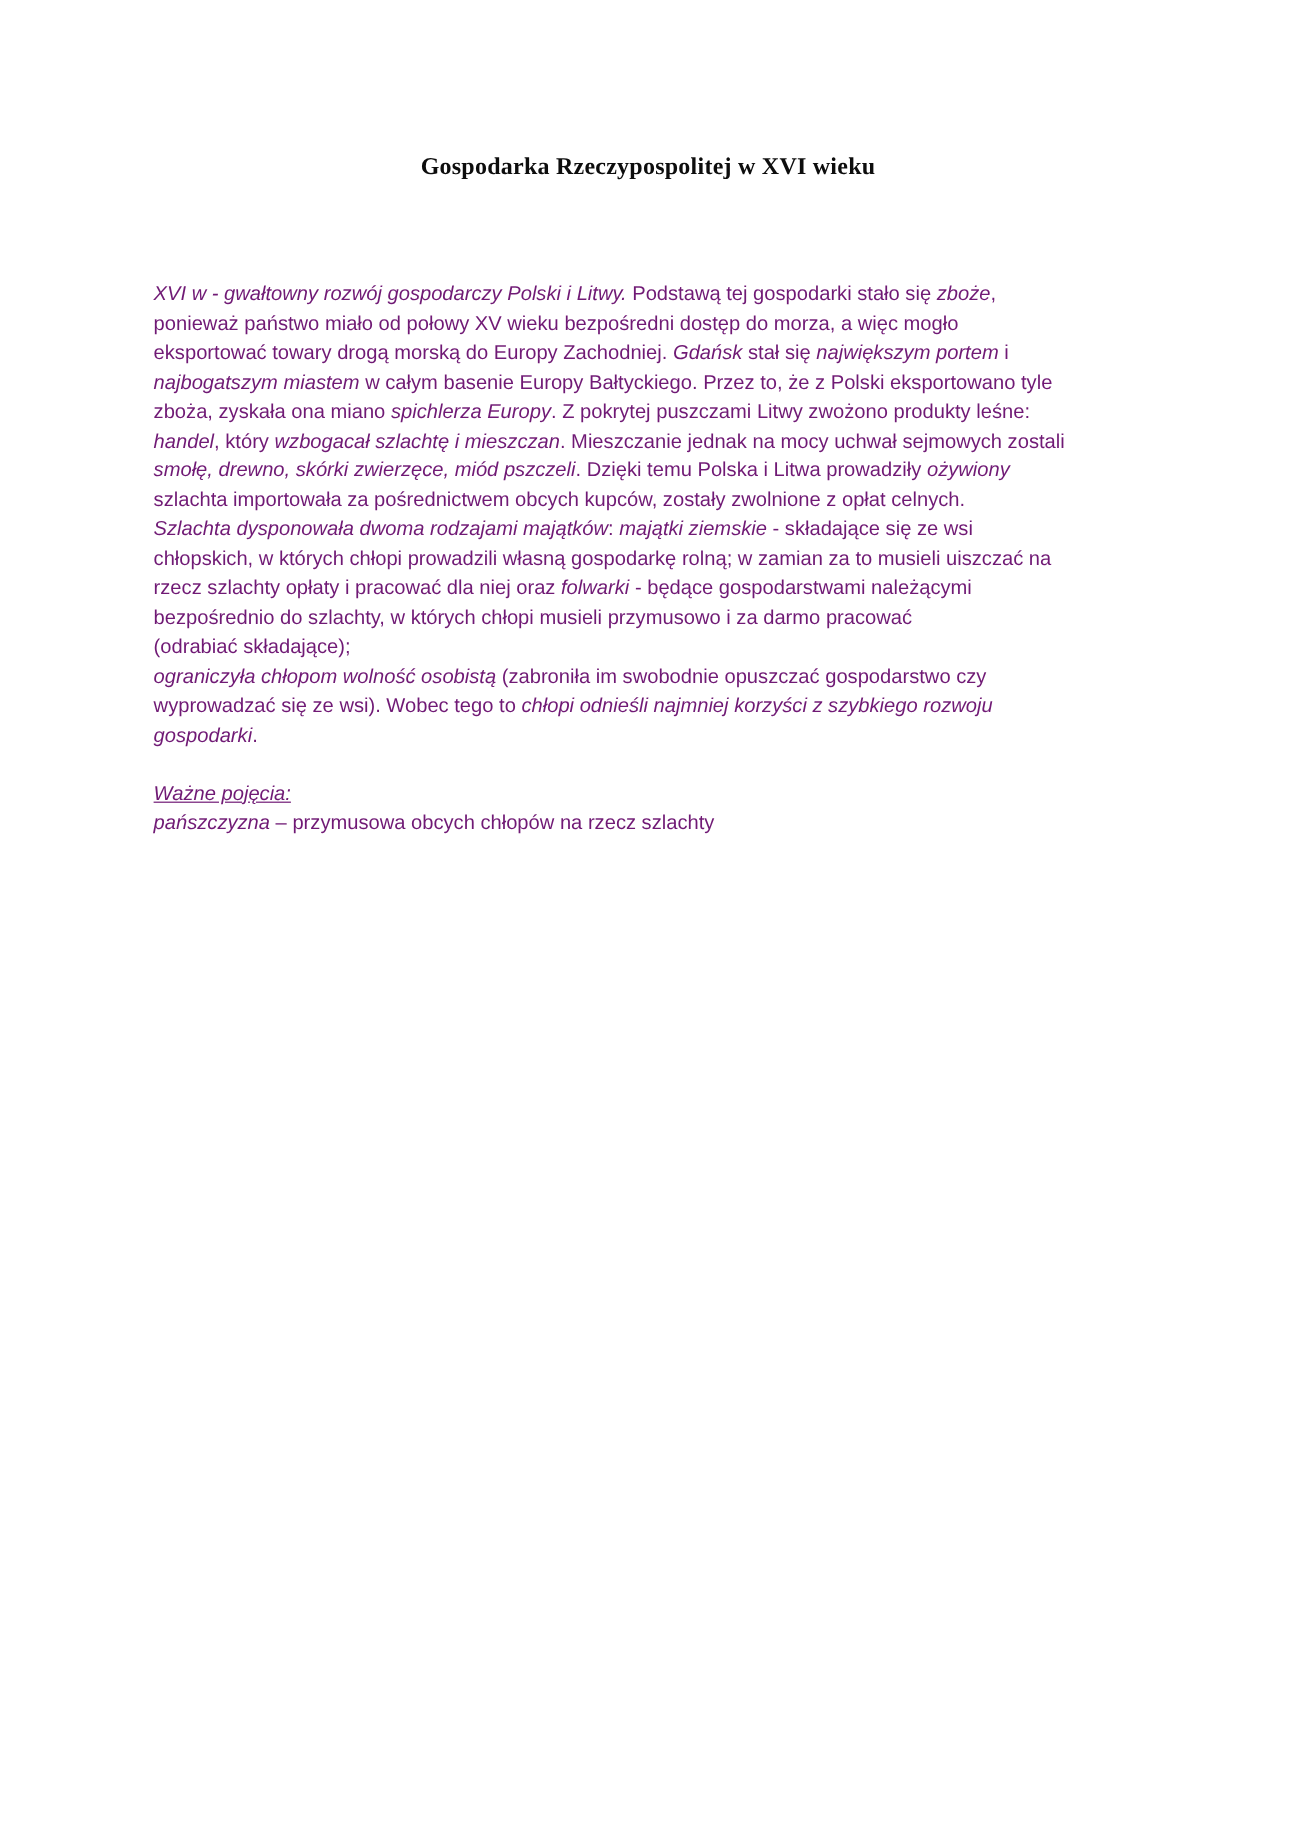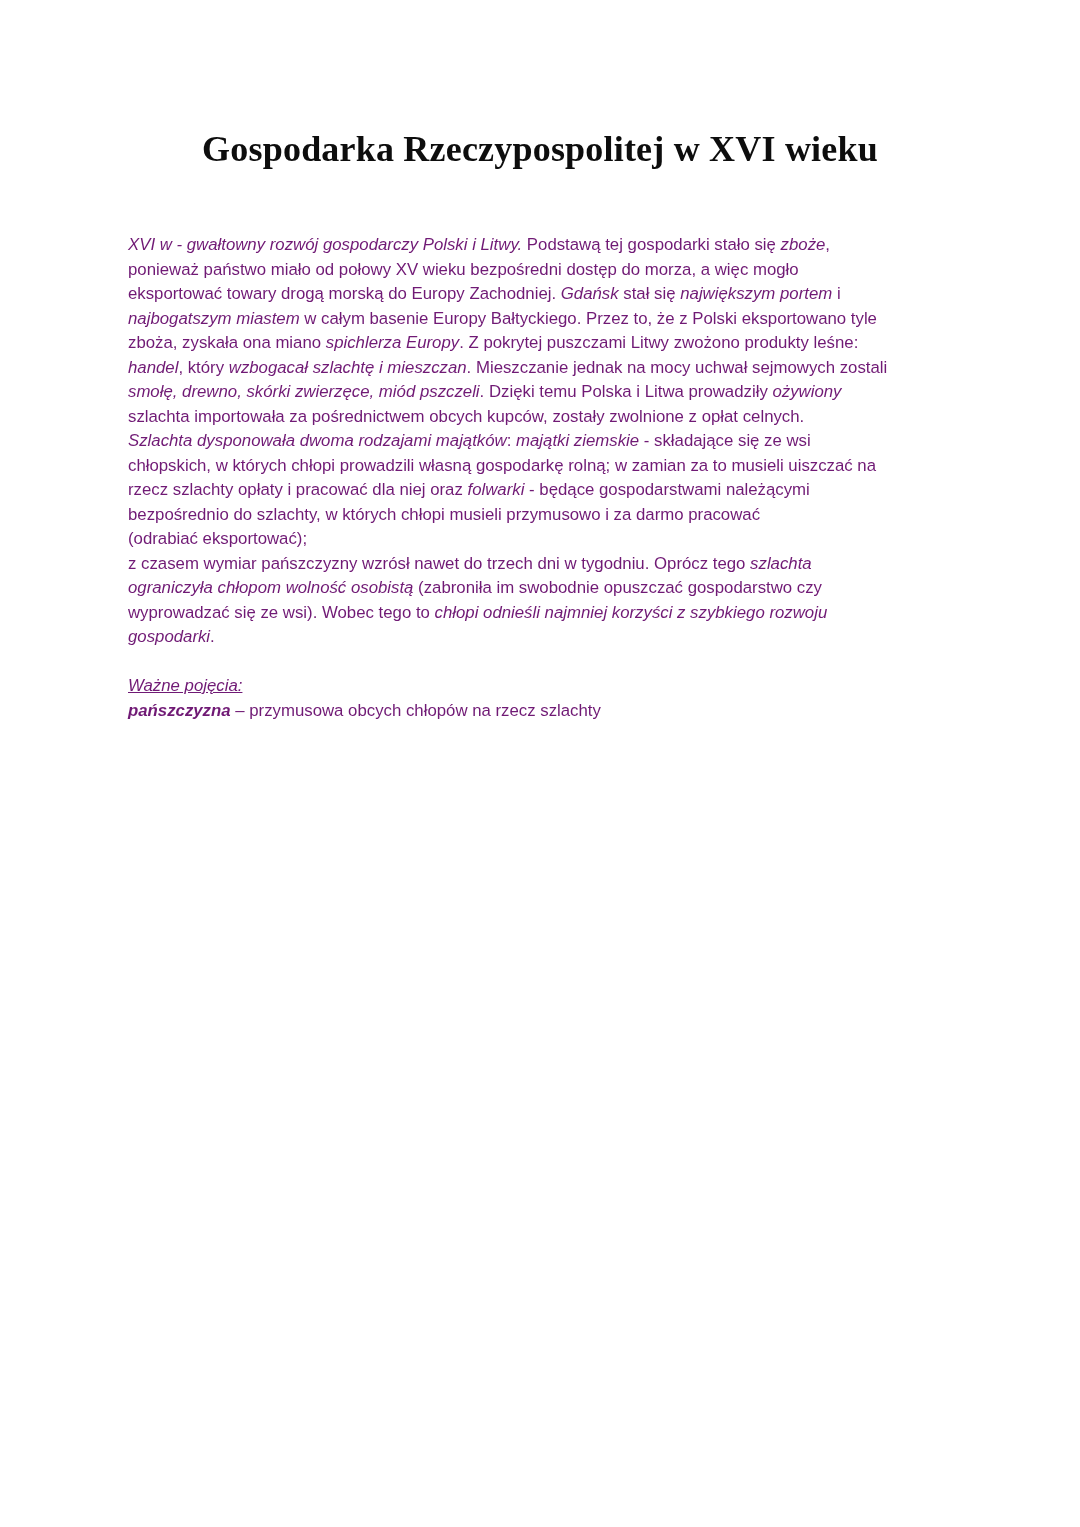--- a/index.html
+++ b/index.html
@@ -14,59 +14,58 @@
     overflow: hidden;
   }
   .doc-title {
     position: absolute;
     top: 128px;
     left: 0;
     width: 100%;
     text-align: center;
     font-family: "Liberation Serif", serif;
     font-weight: 700;
-    font-size: 36px;
+    font-size: 20px;
     letter-spacing: 0.2px;
     color: #0d0d0d;
   }
   .doc-body {
     position: absolute;
     left: 128px;
     top: 233px;
     width: 840px;
     font-size: 16.8px;
     line-height: 24.5px;
     color: #701a75;
   }
   .line { white-space: nowrap; height: 24.5px; }
   .line span.r  { font-style: normal; }
   .line span.i  { font-style: italic; }
-  .line span.bi { font-style: italic; font-weight: 700; }
+  .line span.bi { font-style: italic; font-weight: 400; }
   .line span.iu { font-style: italic; text-decoration: underline; }
 </style>
 </head>
 <body>
 
 <div class="page">
   <div class="doc-title">Gospodarka Rzeczypospolitej w XVI wieku</div>
   <div class="doc-body">
       <div class="line"><span class="i">XVI w - gwałtowny rozwój gospodarczy Polski i Litwy.</span><span class="r"> Podstawą tej gospodarki stało się </span><span class="i">zboże</span><span class="r">,</span></div>
       <div class="line"><span class="r">ponieważ państwo miało od połowy XV wieku bezpośredni dostęp do morza, a więc mogło</span></div>
       <div class="line"><span class="r">eksportować towary drogą morską do Europy Zachodniej. </span><span class="i">Gdańsk</span><span class="r"> stał się </span><span class="i">największym portem</span><span class="r"> i</span></div>
       <div class="line"><span class="i">najbogatszym miastem</span><span class="r"> w całym basenie Europy Bałtyckiego. Przez to, że z Polski eksportowano tyle</span></div>
       <div class="line"><span class="r">zboża, zyskała ona miano </span><span class="i">spichlerza Europy</span><span class="r">. Z pokrytej puszczami Litwy zwożono produkty leśne:</span></div>
       <div class="line"><span class="i">handel</span><span class="r">, który </span><span class="i">wzbogacał szlachtę i mieszczan</span><span class="r">. Mieszczanie jednak na mocy uchwał sejmowych zostali</span></div>
       <div class="line"><span class="i">smołę, drewno, skórki zwierzęce, miód pszczeli</span><span class="r">. Dzięki temu Polska i Litwa prowadziły </span><span class="i">ożywiony</span></div>
       <div class="line"><span class="r">szlachta importowała za pośrednictwem obcych kupców, zostały zwolnione z opłat celnych.</span></div>
       <div class="line"><span class="i">Szlachta dysponowała dwoma rodzajami majątków</span><span class="r">: </span><span class="i">majątki ziemskie</span><span class="r"> - składające się ze wsi</span></div>
       <div class="line"><span class="r">chłopskich, w których chłopi prowadzili własną gospodarkę rolną; w zamian za to musieli uiszczać na</span></div>
       <div class="line"><span class="r">rzecz szlachty opłaty i pracować dla niej oraz </span><span class="i">folwarki</span><span class="r"> - będące gospodarstwami należącymi</span></div>
       <div class="line"><span class="r">bezpośrednio do szlachty, w których chłopi musieli przymusowo i za darmo pracować</span></div>
-      <div class="line"><span class="r">(odrabiać eksportować);</span></div>
-      <div class="line"><span class="r">z czasem wymiar pańszczyzny wzrósł nawet do trzech dni w tygodniu. Oprócz tego </span><span class="i">szlachta</span></div>
+      <div class="line"><span class="r">(odrabiać składające);</span></div>
       <div class="line"><span class="i">ograniczyła chłopom wolność osobistą</span><span class="r"> (zabroniła im swobodnie opuszczać gospodarstwo czy</span></div>
       <div class="line"><span class="r">wyprowadzać się ze wsi). Wobec tego to </span><span class="i">chłopi odnieśli najmniej korzyści z szybkiego rozwoju</span></div>
       <div class="line"><span class="i">gospodarki</span><span class="r">.</span></div>
       <div class="line">&nbsp;</div>
       <div class="line"><span class="iu">Ważne pojęcia:</span></div>
       <div class="line"><span class="bi">pańszczyzna</span><span class="r"> – przymusowa obcych chłopów na rzecz szlachty</span></div>
     </div>
 </div>
 
 </body></html>

